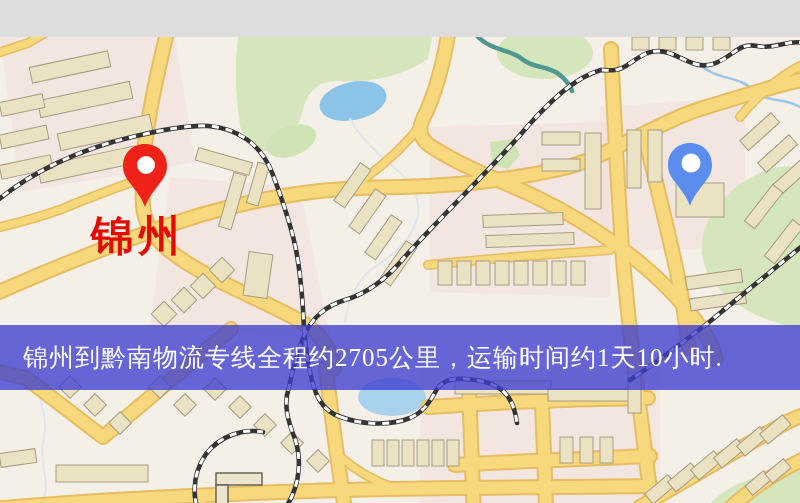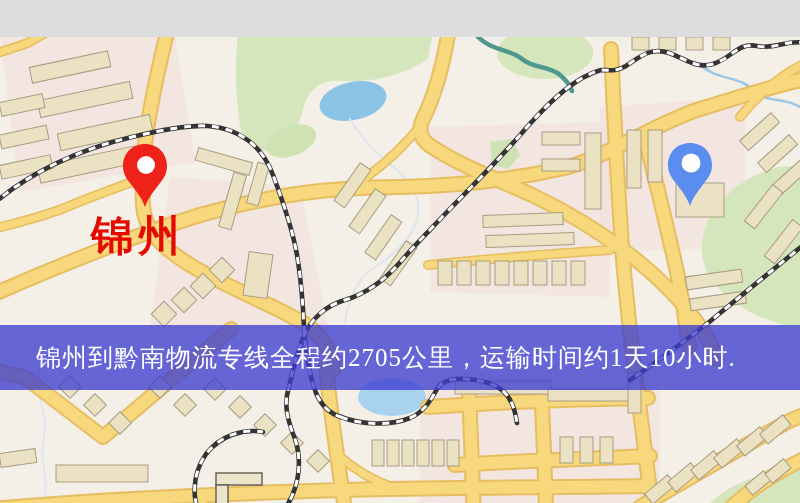--- a/index.html
+++ b/index.html
@@ -34,21 +34,21 @@
     white-space:nowrap;user-select:none;
   }
   #origin-label{left:91px;top:178px;color:#e30b00;}
   #dest-label{left:641px;top:181px;color:#2230d2;}
   
   .banner{
     position:absolute;left:0;top:288px;width:800px;height:65px;
     background:rgba(62,62,208,0.78);
     display:flex;align-items:center;
     color:#ffffff;font-family:"Liberation Serif",serif;
-    font-size:25px;letter-spacing:1px;padding-left:36px;box-sizing:border-box;
+    font-size:25px;letter-spacing:1px;padding-left:23px;box-sizing:border-box;
     white-space:nowrap;
   }
 </style>
 </head>
 <body>
 
 <div class="stage">
 
   <svg width="800" height="503" viewBox="0 0 800 503">
 

